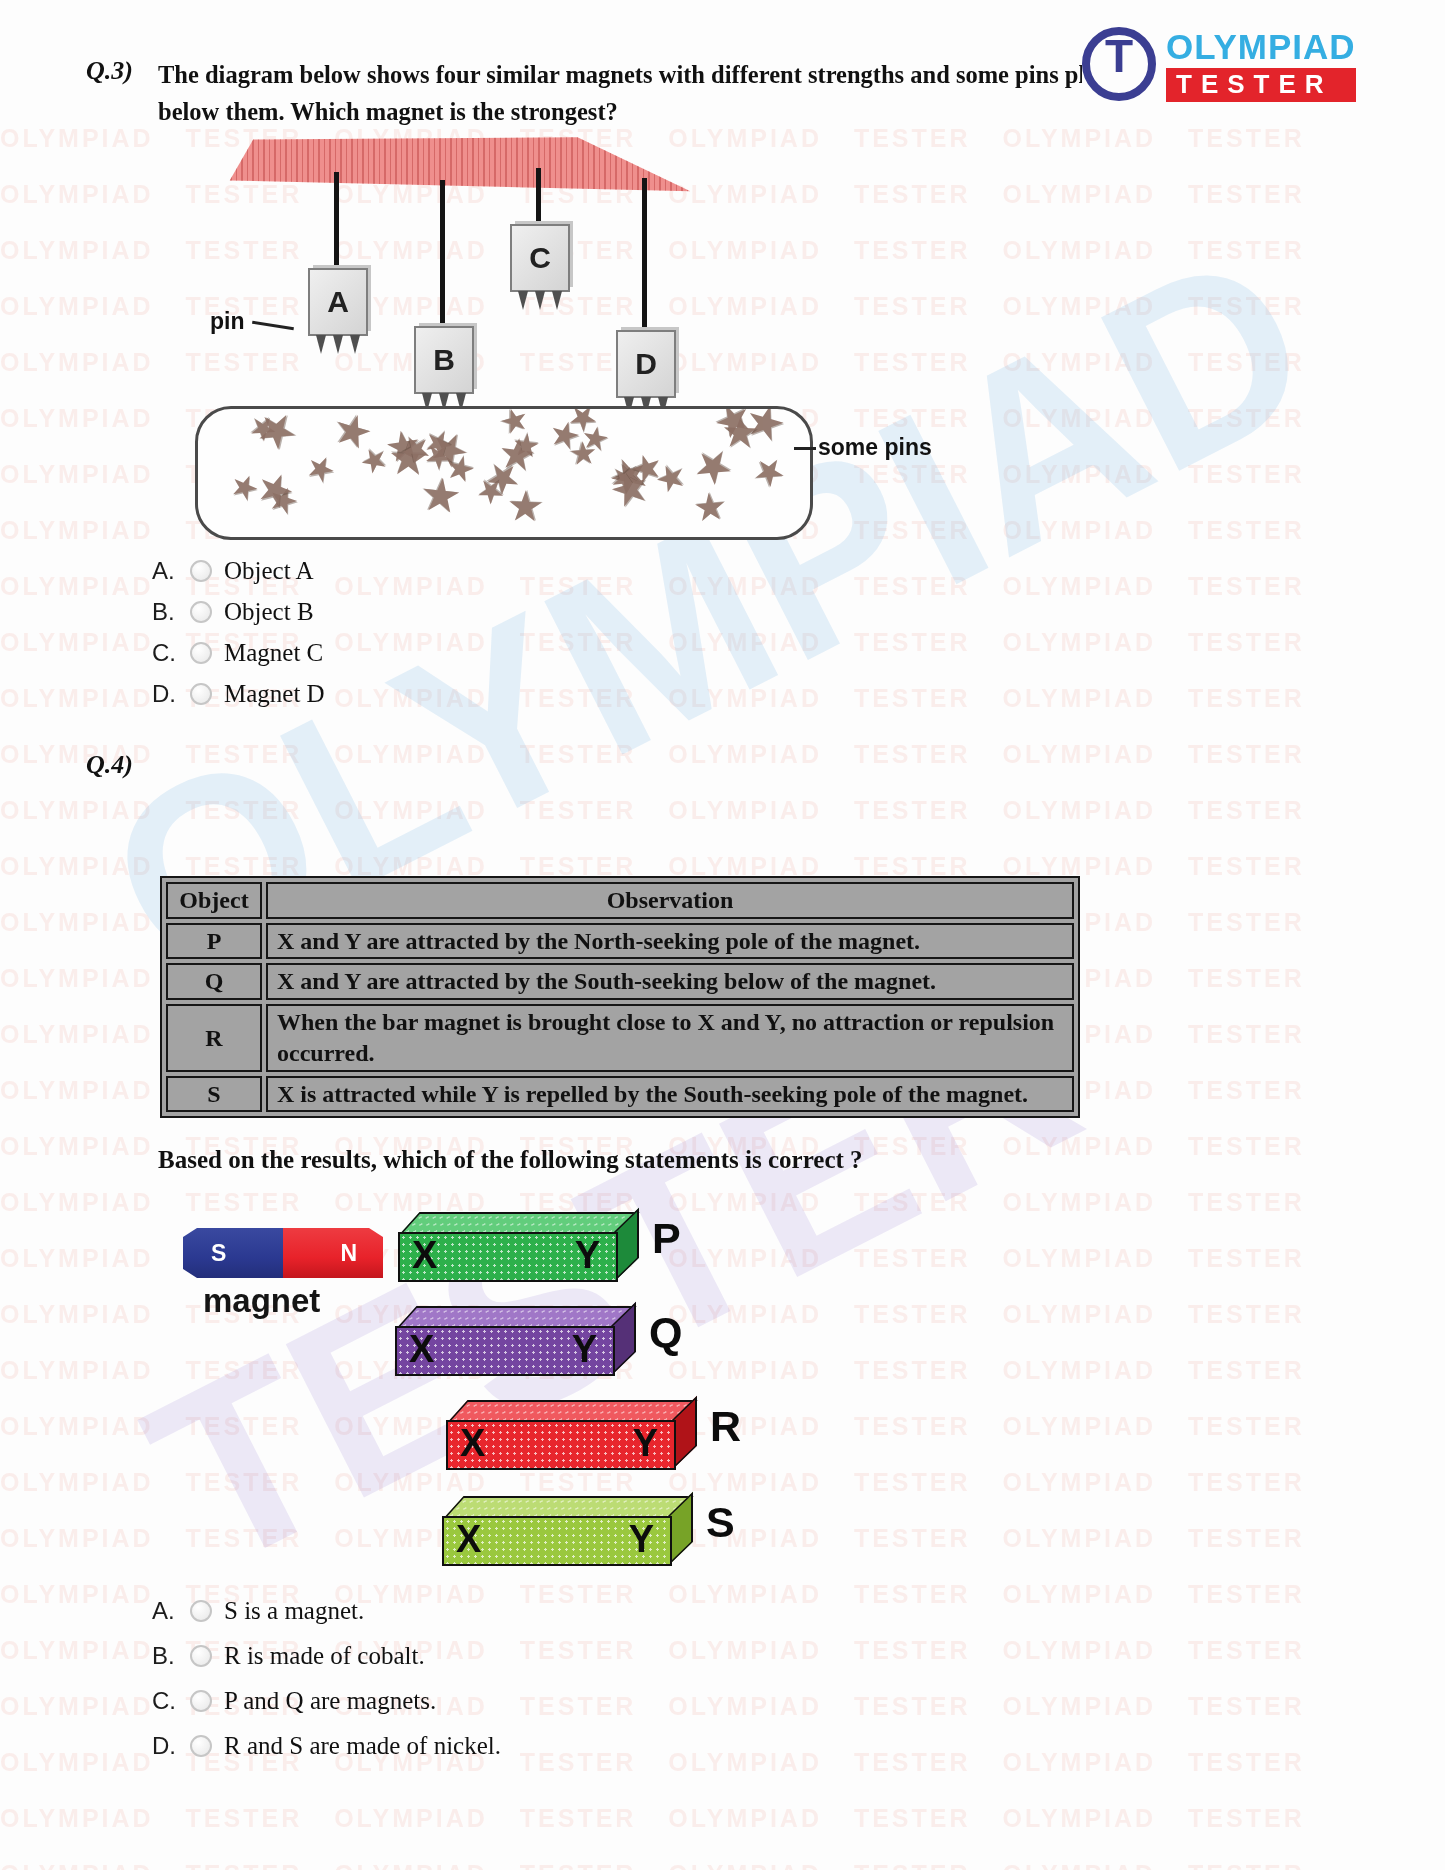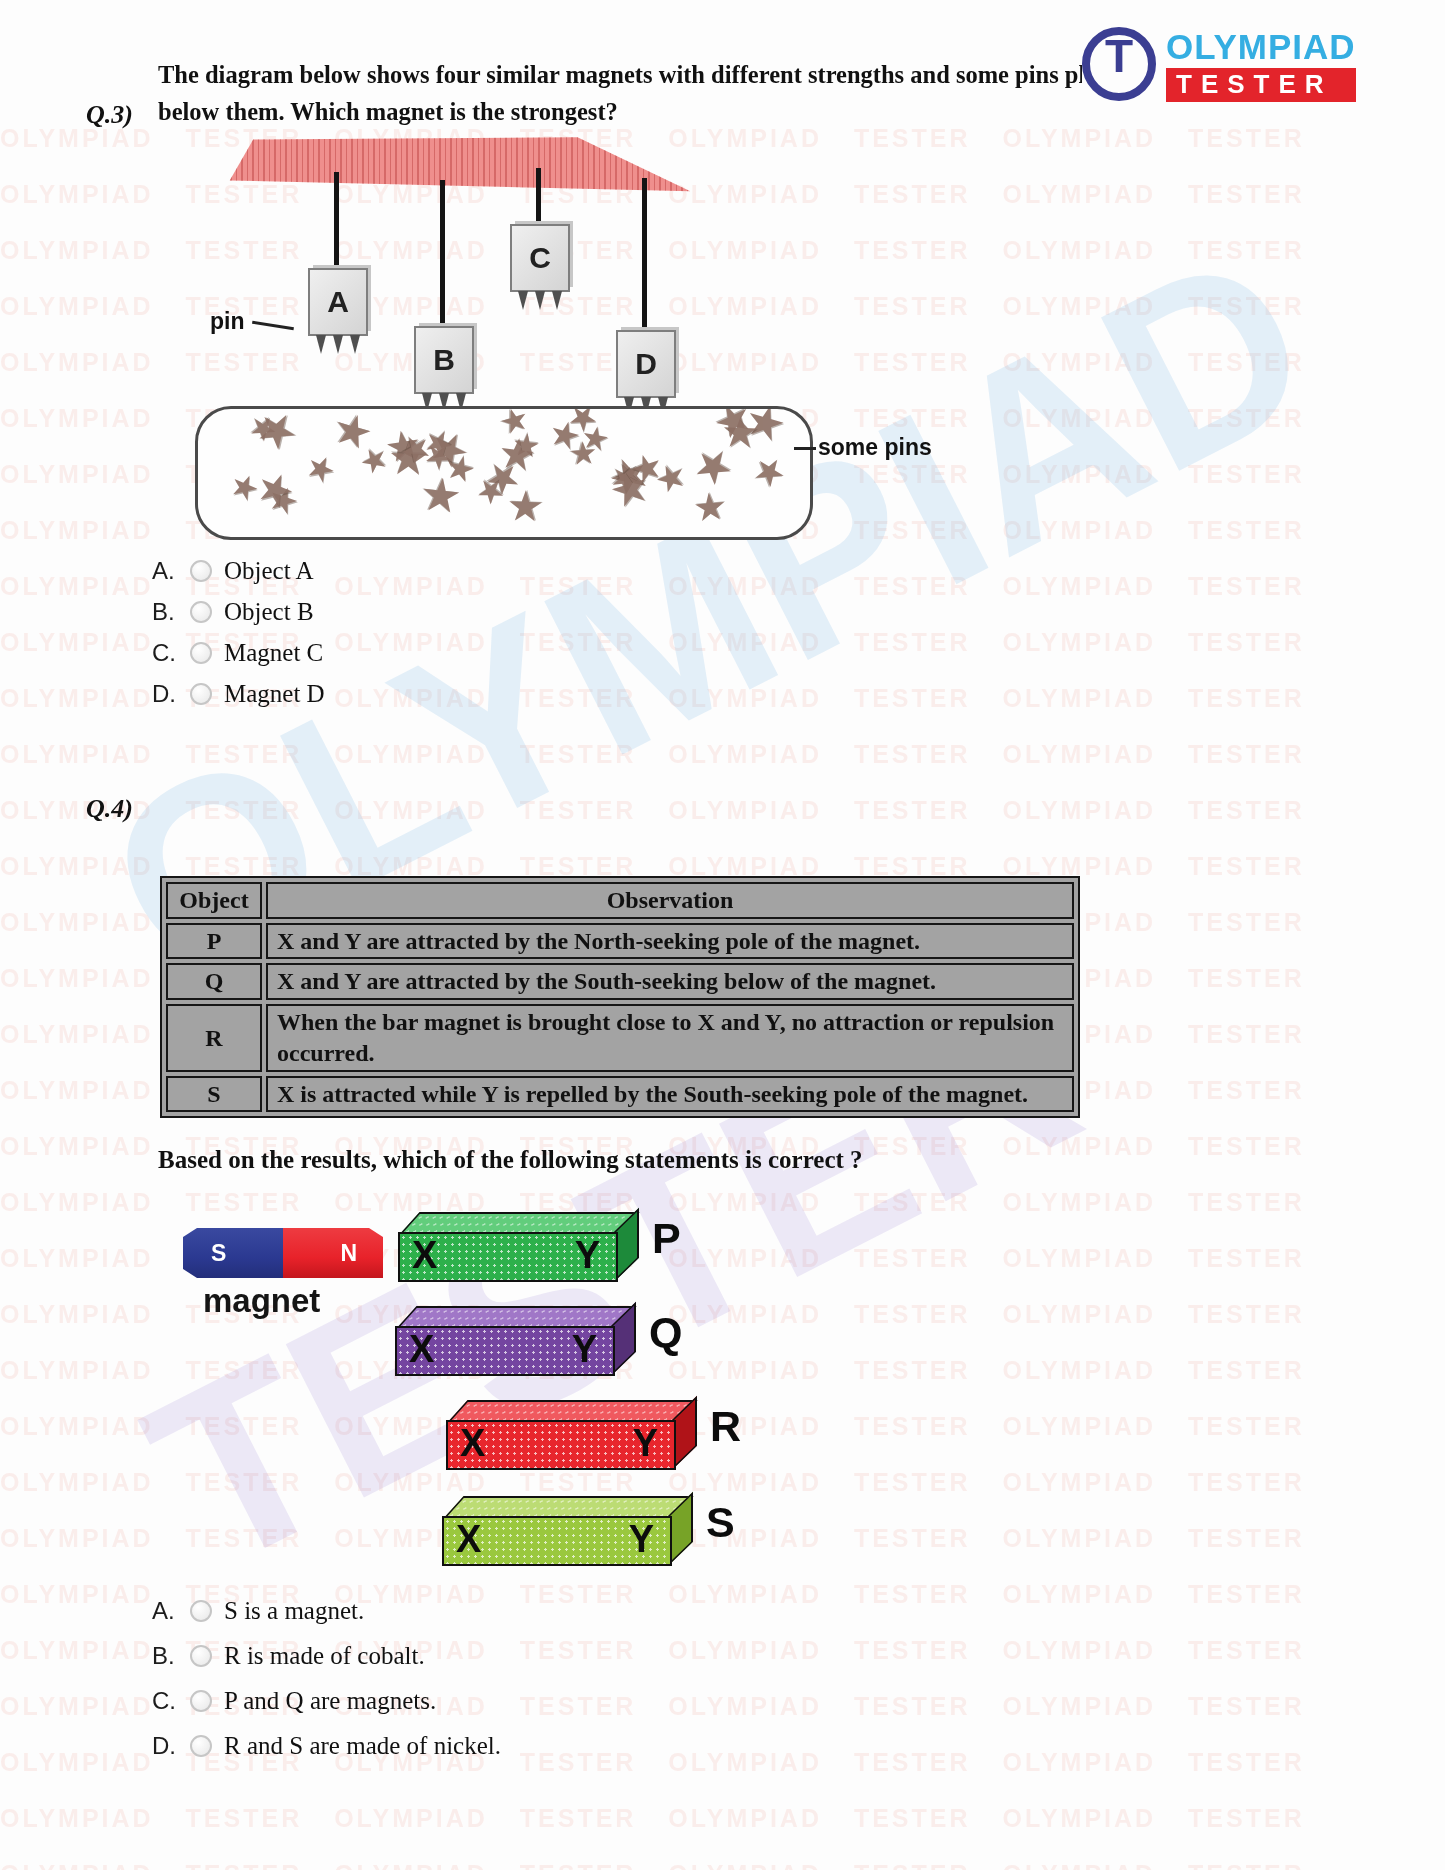--- a/index.html
+++ b/index.html
@@ -21,21 +21,21 @@
         display:flex;align-items:center;gap:10px;z-index:6;}
   .logo-ring{width:58px;height:58px;border-radius:50%;border:8px solid #3b3e92;position:relative;}
   .logo-t{position:absolute;left:0;right:0;top:-6px;text-align:center;
           font:bold 46px "Liberation Sans",sans-serif;color:#3b3e92;}
   .logo-words{display:flex;flex-direction:column;}
   .logo-top{font:bold 35px "Liberation Sans",sans-serif;color:#35aee2;letter-spacing:1px;}
   .logo-bottom{font:bold 26px "Liberation Sans",sans-serif;color:#fff;background:#e3242b;
                letter-spacing:9px;padding:1px 6px 2px 10px;margin-top:1px;}
 
   
-  .qnum{position:absolute;font:italic bold 26px "Liberation Serif",serif;margin-top:44px;}
+  .qnum{position:absolute;font:italic bold 26px "Liberation Serif",serif;}
   .qtext{position:absolute;font:bold 24.5px "Liberation Serif",serif;line-height:1.52;}
   .q3-num{left:86px;top:56px;} .q3-text{left:158px;top:56px;width:1020px;}
   .q4-num{left:86px;top:750px;} .q4-text{left:158px;top:750px;width:1030px;}
   .followup{position:absolute;left:158px;top:1146px;font:bold 25px "Liberation Serif",serif;}
 
   
   .diagram{position:absolute;left:150px;top:128px;width:860px;height:445px;}
   .plank{position:absolute;left:75px;top:8px;width:470px;height:60px;
     background:#ef8f8d;clip-path:polygon(6% 6%,75% 2%,99% 92%,1% 74%);
     background-image:repeating-linear-gradient(90deg,rgba(176,48,48,.4) 0 1.5px,rgba(0,0,0,0) 1.5px 5.5px);}

